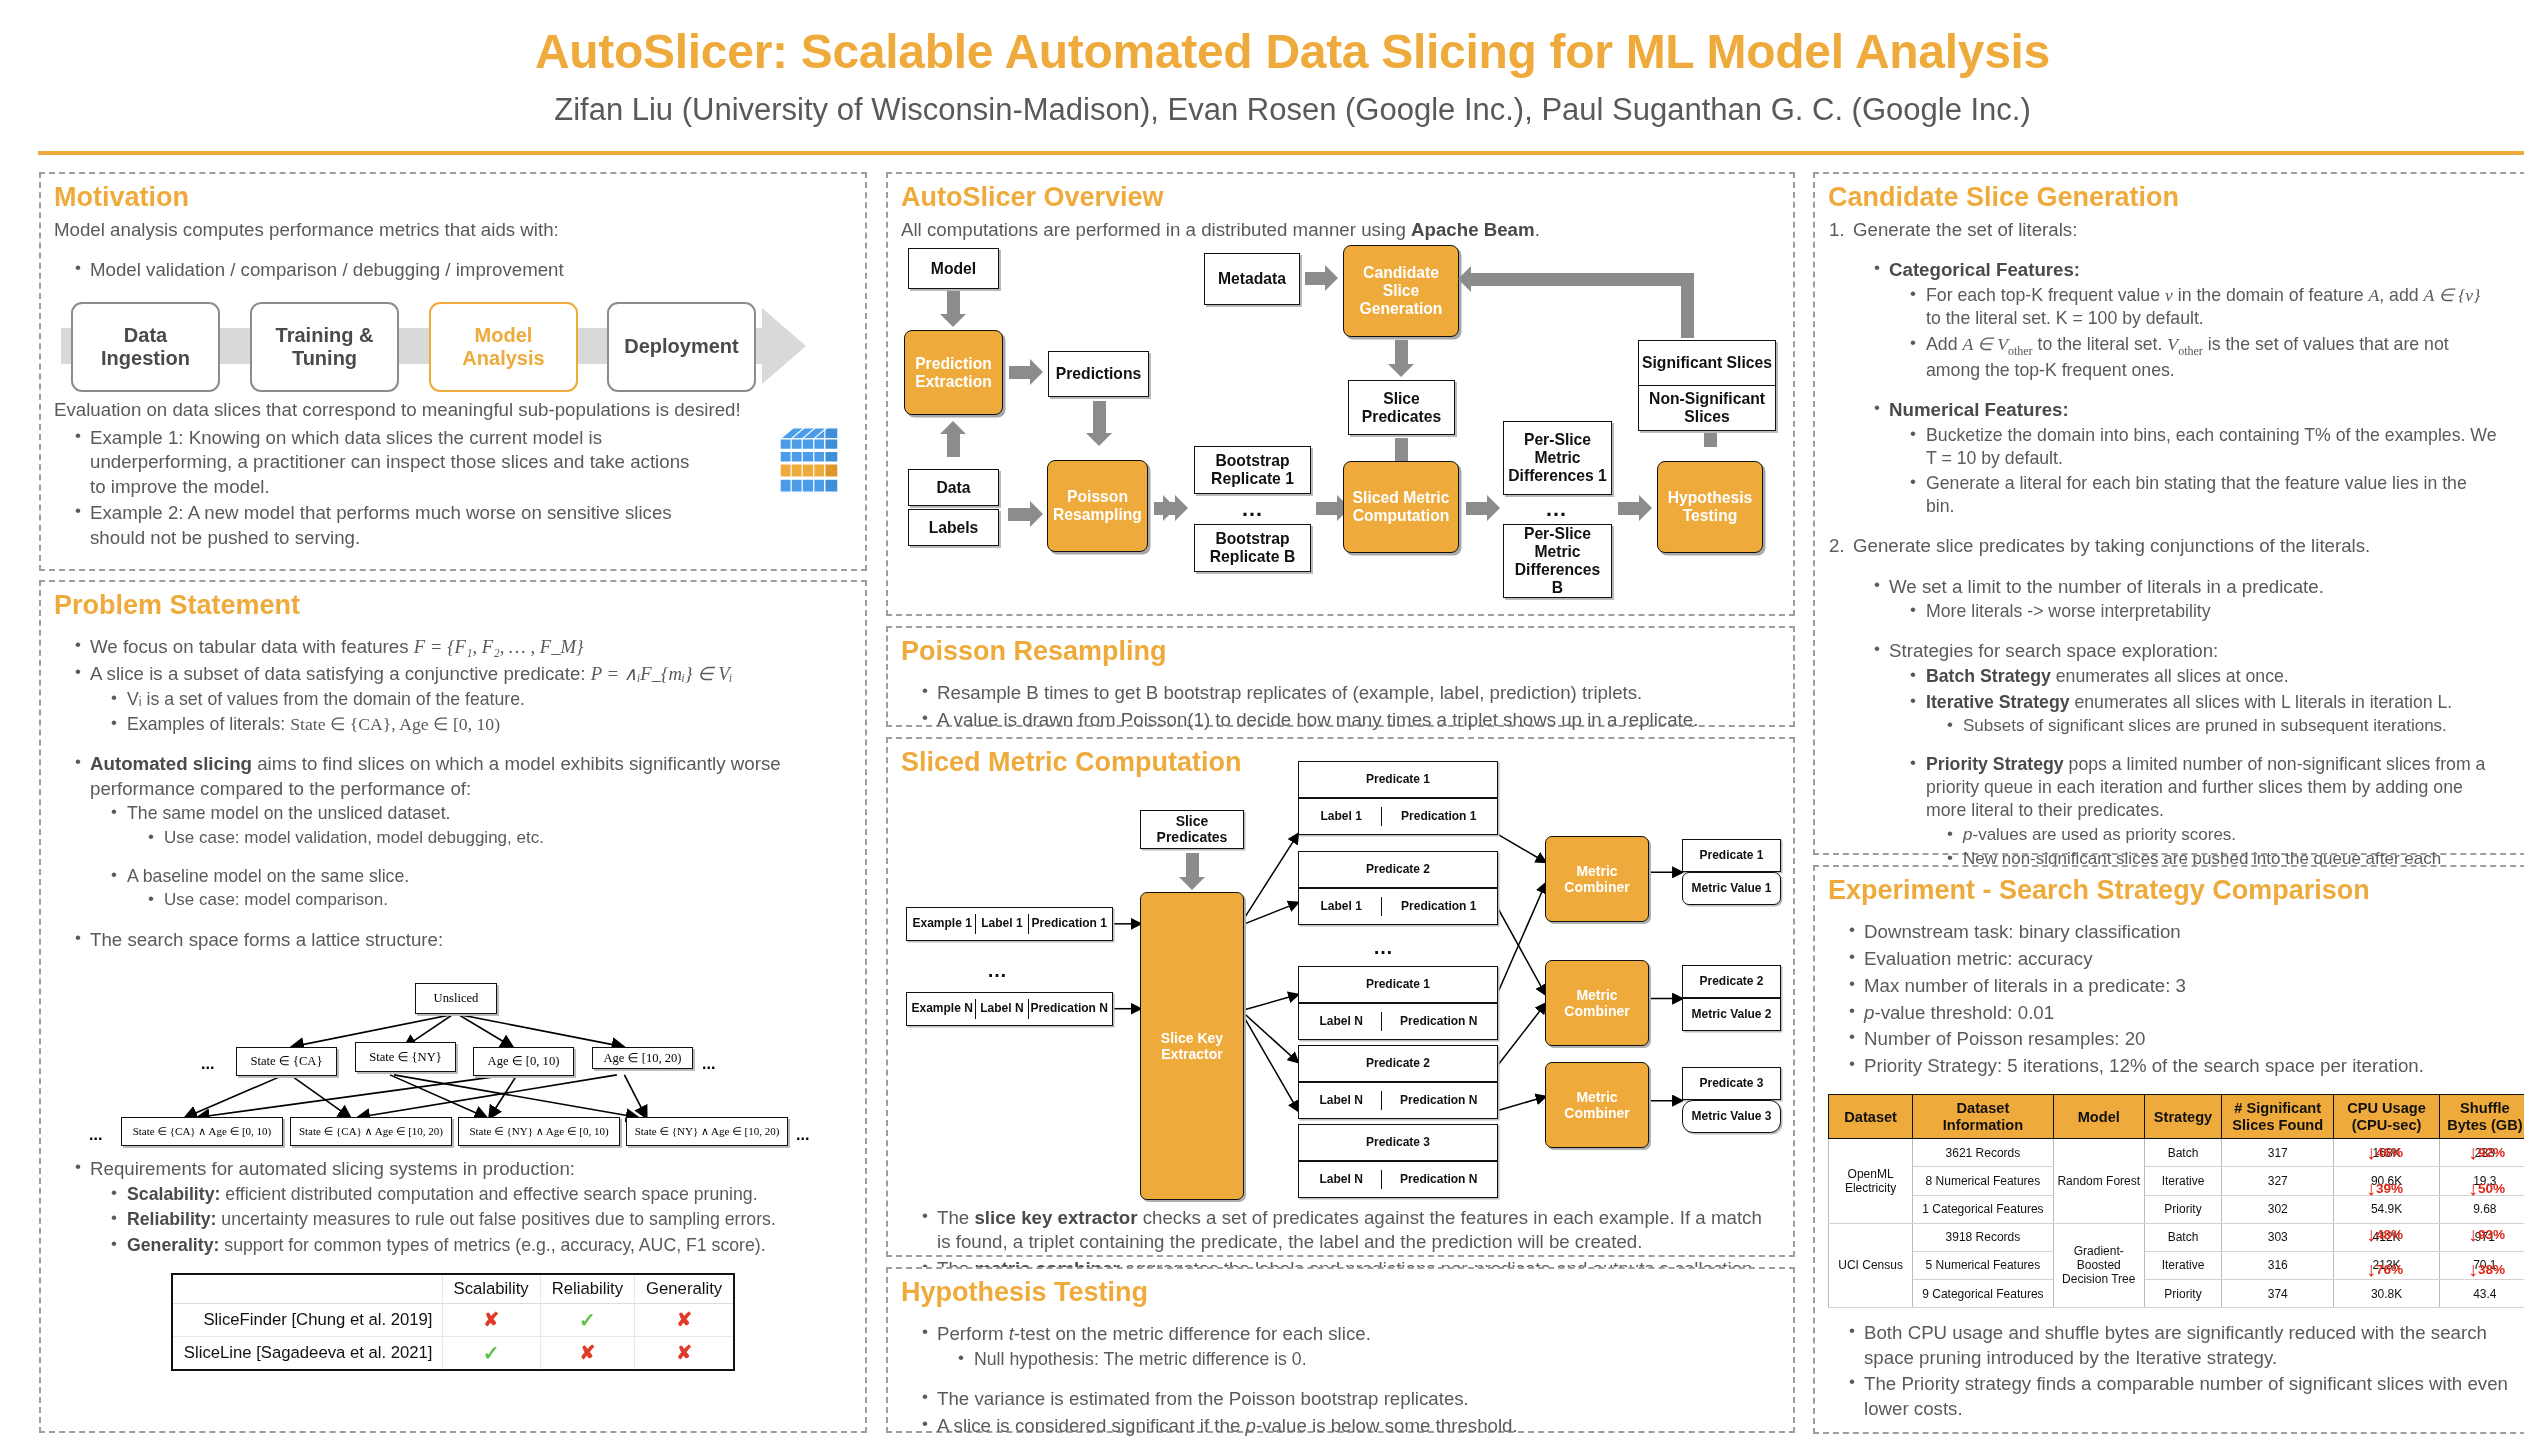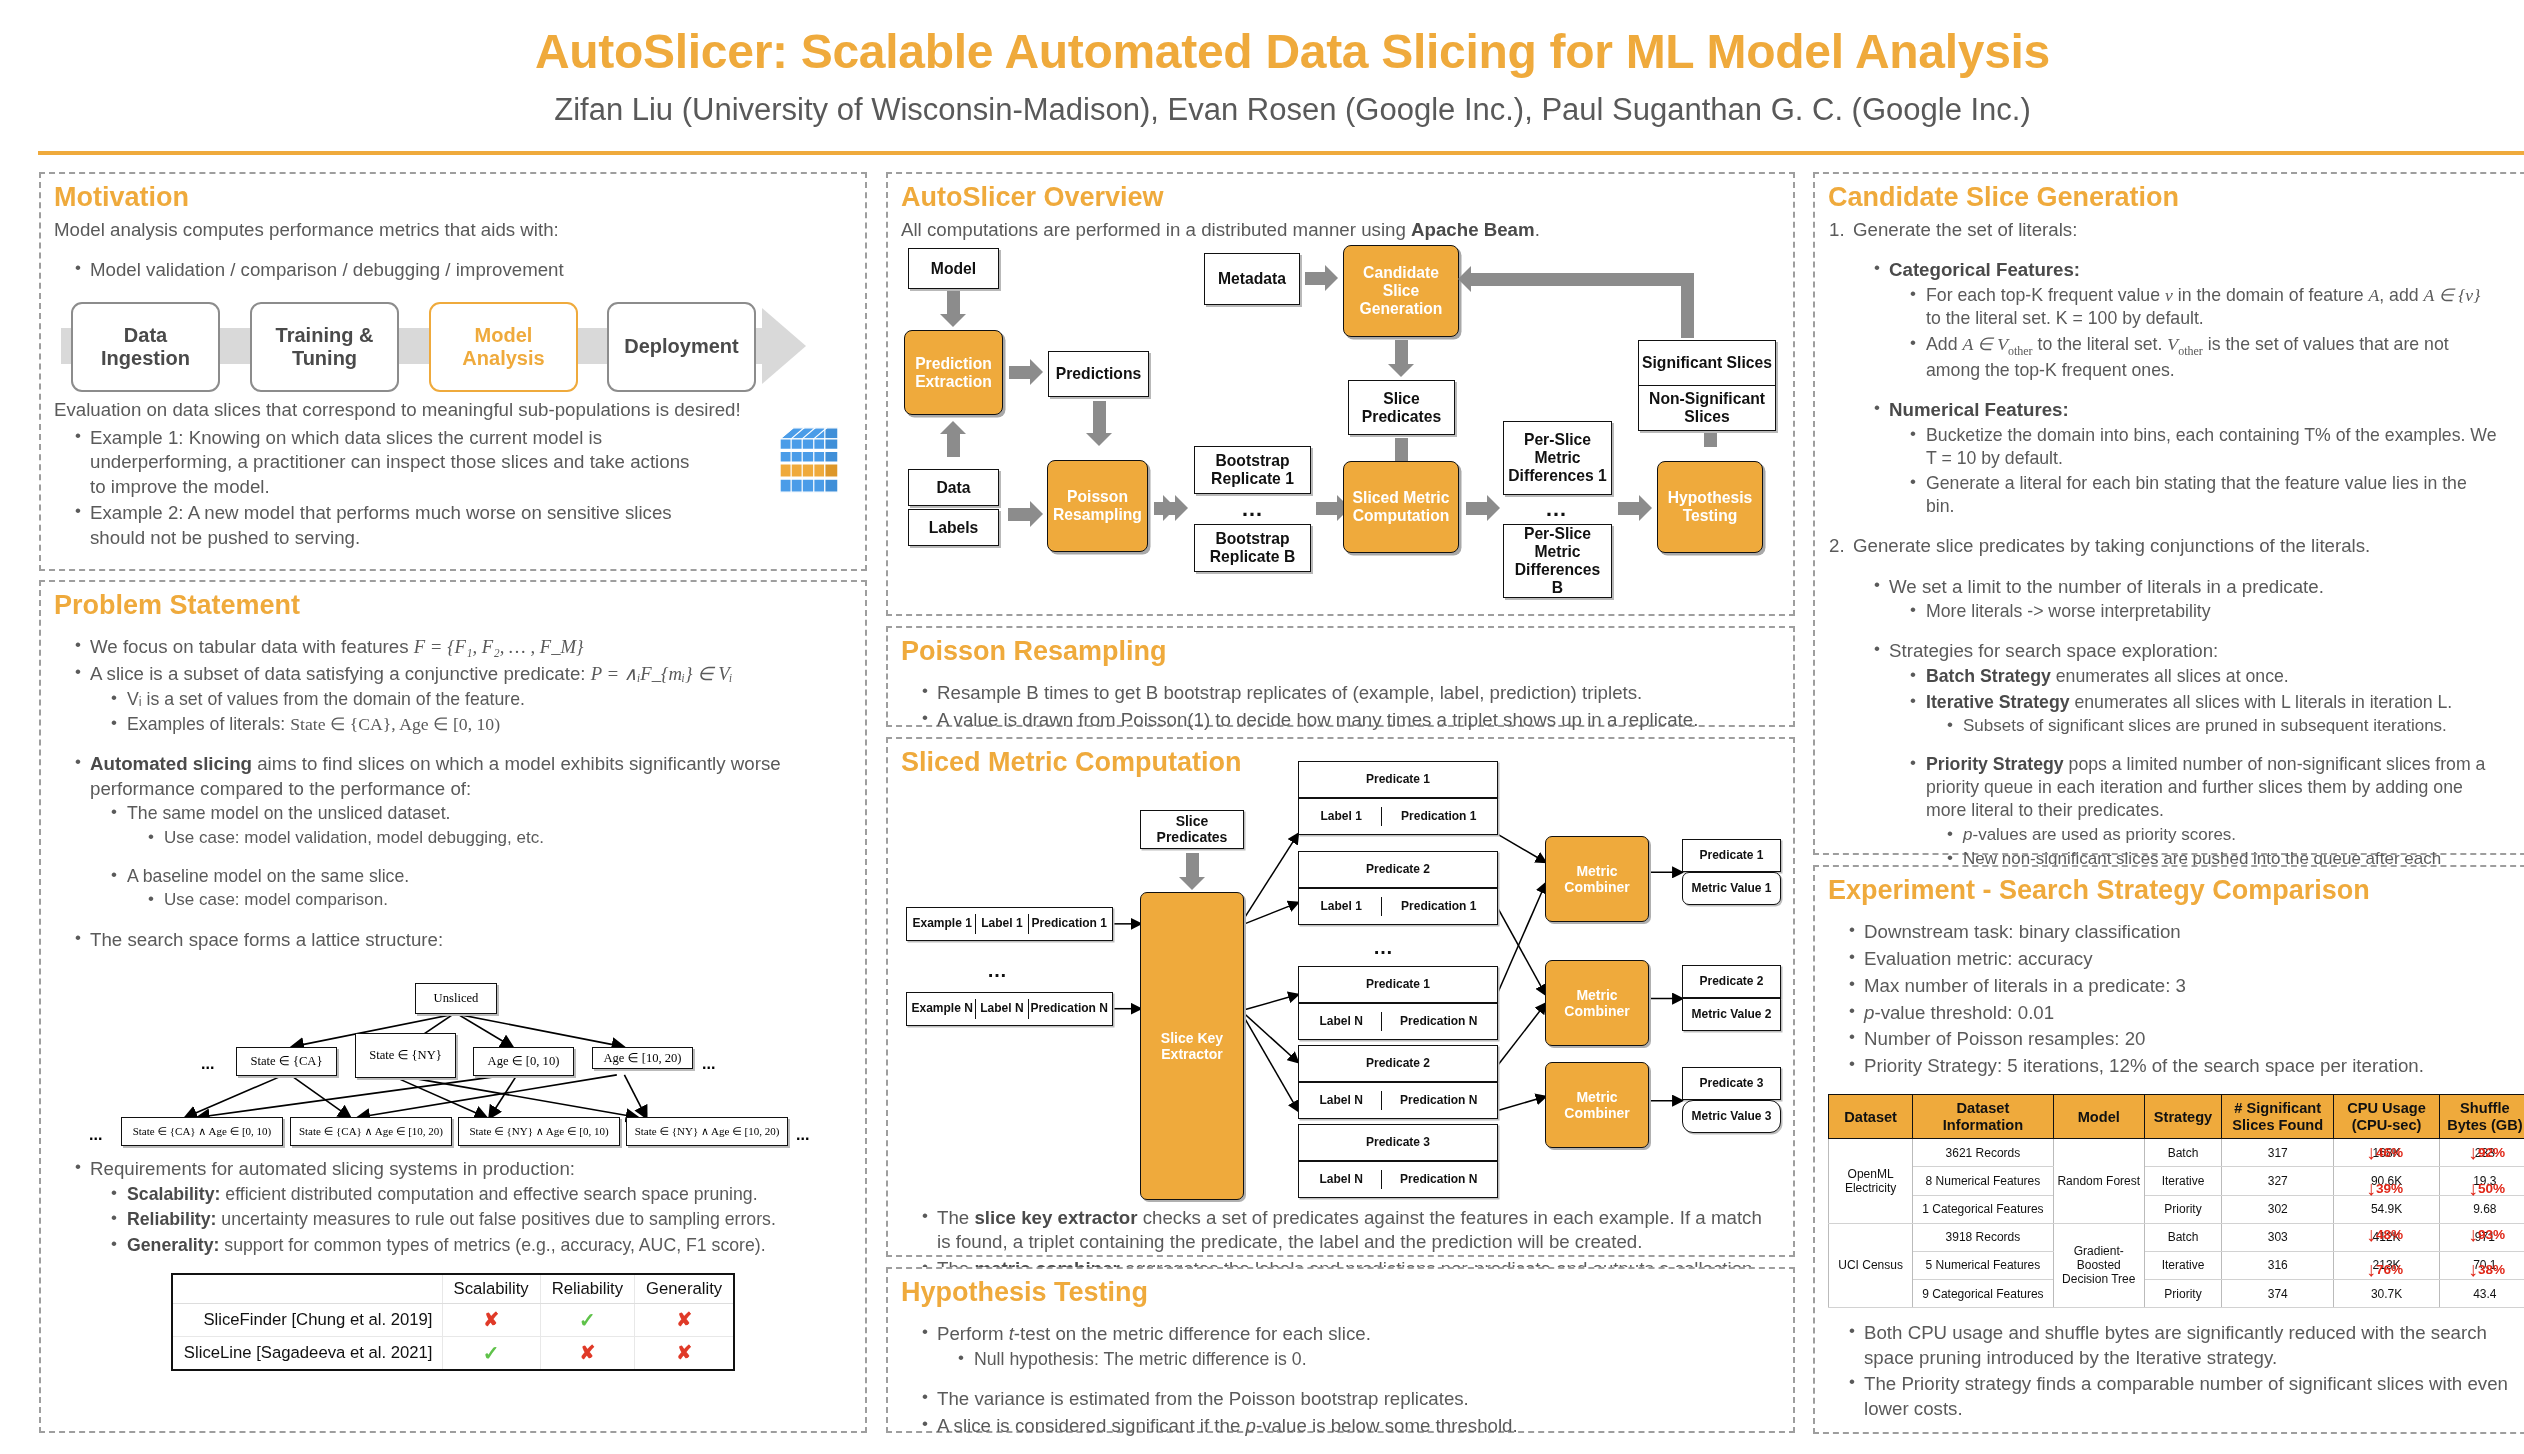--- a/index.html
+++ b/index.html
@@ -315,21 +315,21 @@
           <line x1="845" y1="212" x2="230" y2="296"></line>
           <line x1="862" y1="212" x2="808" y2="296"></line>
           <line x1="1060" y1="212" x2="548" y2="296"></line>
           <line x1="1075" y1="212" x2="1118" y2="296"></line>
         </g>
       </svg>
       <div class="lat-node" style="left:333px; top:15px; width:82px; height:31px;">Unsliced</div>
 
       <div class="lat-dots" style="left:119px; top:87px;">...</div>
       <div class="lat-node" style="left:154px; top:79px; width:101px; height:29px;">State ∈ {CA}</div>
-      <div class="lat-node" style="left:273px; top:65px; width:101px; height:45px;">State ∈ {NY}</div>
+      <div class="lat-node" style="left:273px; top:74px; width:101px; height:30px;">State ∈ {NY}</div>
       <div class="lat-node" style="left:391px; top:79px; width:101px; height:29px;">Age ∈ [0, 10)</div>
       <div class="lat-node" style="left:510px; top:79px; width:101px; height:22px;">Age ∈ [10, 20)</div>
       <div class="lat-dots" style="left:620px; top:87px;">...</div>
 
       <div class="lat-dots" style="left:7px; top:158px;">...</div>
       <div class="lat-node" style="left:39px; top:149px; width:162px; height:29px; font-size:11px;">State ∈ {CA} ∧ Age ∈ [0, 10)</div>
       <div class="lat-node" style="left:208px; top:149px; width:162px; height:29px; font-size:11px;">State ∈ {CA} ∧ Age ∈ [10, 20)</div>
       <div class="lat-node" style="left:376px; top:149px; width:162px; height:29px; font-size:11px;">State ∈ {NY} ∧ Age ∈ [0, 10)</div>
       <div class="lat-node" style="left:544px; top:149px; width:162px; height:29px; font-size:11px;">State ∈ {NY} ∧ Age ∈ [10, 20)</div>
       <div class="lat-dots" style="left:714px; top:158px;">...</div>
@@ -693,21 +693,21 @@
             <td>5 Numerical Features</td>
             <td>Iterative</td>
             <td>316</td>
             <td>213K</td>
             <td>70.1</td>
           </tr>
           <tr>
             <td>9 Categorical Features</td>
             <td>Priority</td>
             <td>374</td>
-            <td>30.7K</td>
+            <td>30.8K</td>
             <td>43.4</td>
           </tr>
         </tbody>
       </table>
 
       <div class="redarrow" style="left:538px; top:48px;">
         <span class="gl">↓</span><span>46%</span>
       </div>
       <div class="redarrow" style="left:538px; top:84px;">
         <span class="gl">↓</span><span>39%</span>

